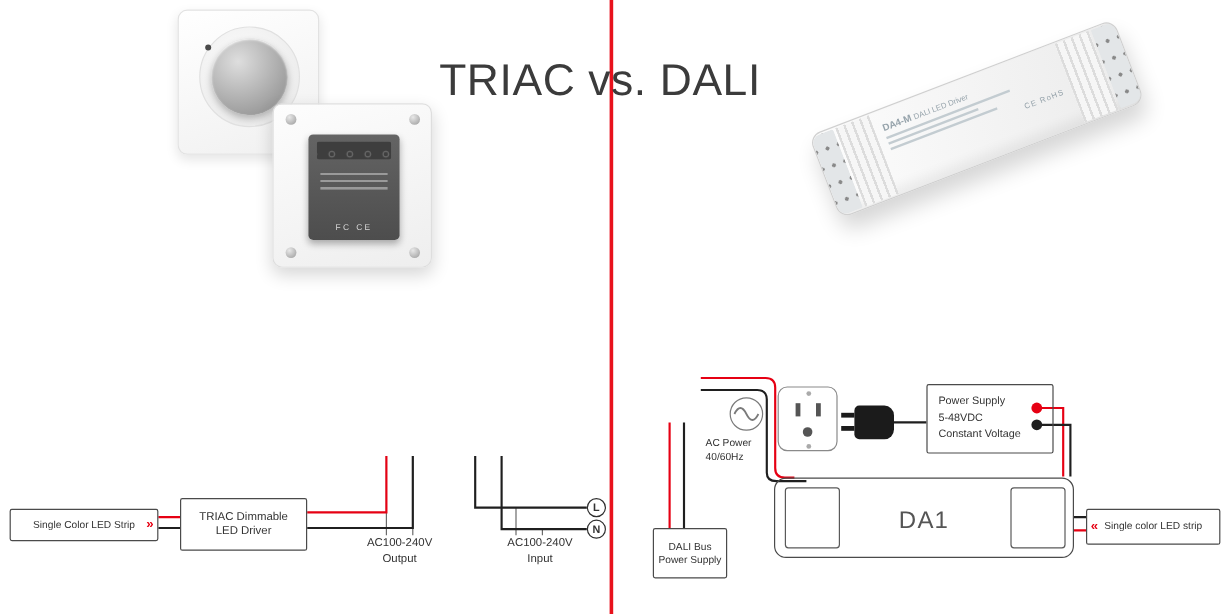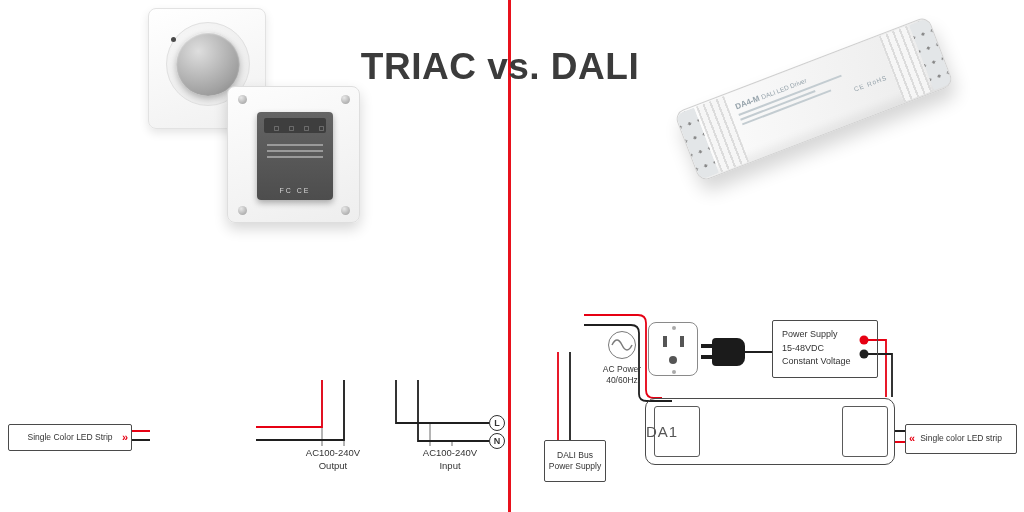--- a/index.html
+++ b/index.html
@@ -22,21 +22,21 @@
        display:flex;align-items:center;justify-content:center;color:#444;background:transparent}
   .grouplbl{position:absolute;font-size:6px;color:#555;text-align:center;letter-spacing:.3px}
   .hole{position:absolute;width:11px;height:11px;border:1.2px solid #555;border-radius:50%;background:transparent}
   .dots{background-image:radial-gradient(circle 3px at center,transparent 1.7px,#6b6b6b 1.9px 2.8px,transparent 3px);
         background-size:19px 12.5px;background-position:5px 3px}
   .block{position:absolute;border:1.2px solid #5a5a5a;border-radius:3px;background:transparent}
   .screw{position:absolute;width:9px;height:9px;border-radius:50%;background:radial-gradient(circle at 35% 30%,#e8e8e8,#9a9a9a)}
   .bar{height:2px;background:#c3ccd1;margin:3px 0}
   #divider{position:absolute;left:508px;top:0;width:3px;height:512px;background:#e8111c;z-index:2}
   #title{position:absolute;left:350px;top:46px;width:300px;text-align:center;font-size:37px;
-         font-weight:bold;color:#3b3b3b;letter-spacing:.5px;z-index:6}
+         font-weight:normal;color:#3b3b3b;letter-spacing:.5px;z-index:6}
   
   #front-panel{position:absolute;left:148px;top:8px;width:118px;height:121px;z-index:3;
         background:linear-gradient(160deg,#ffffff,#f0f0f0);border:1px solid #e2e2e2;border-radius:8px;
         box-shadow:0 4px 10px rgba(0,0,0,.10)}
   #back-panel{position:absolute;left:227px;top:86px;width:133px;height:137px;z-index:4;
         background:linear-gradient(160deg,#fdfdfd,#eeeeee);border:1px solid #dedede;border-radius:8px;
         box-shadow:0 6px 14px rgba(0,0,0,.16)}
   #module{position:absolute;left:29px;top:25px;width:76px;height:88px;border-radius:4px;
         background:linear-gradient(180deg,#646464,#4d4d4d);box-shadow:0 3px 6px rgba(0,0,0,.3)}
   #device{position:absolute;left:678px;top:62px;width:272px;height:74px;z-index:3;
@@ -97,20 +97,24 @@
       <div class="abs" style="left:0;bottom:6px;width:100%;text-align:center;font-size:7px;color:#d8d8d8;letter-spacing:2px">FC CE</div>
     </div>
   </div>
 
 
   <div class="box t8" style="left:8px;top:424px;width:124px;height:27px">
     <span>Single Color LED Strip</span>
     <span class="arrow" style="right:3px">»</span>
   </div>
 
+  <div class="box t9" style="left:150px;top:415px;width:106px;height:44px">
+    <div>TRIAC Dimmable</div>
+    <div>LED Driver</div>
+  </div>
 
   <div class="abs" style="left:288px;top:446px;width:90px;text-align:center;font-size:9.5px;line-height:13px;z-index:2">
     <div>AC100-240V</div>
     <div>Output</div>
   </div>
   <div class="abs" style="left:405px;top:446px;width:90px;text-align:center;font-size:9.5px;line-height:13px;z-index:2">
     <div>AC100-240V</div>
     <div>Input</div>
   </div>
 
@@ -130,49 +134,49 @@
       </div>
       <div class="bar" style="width:110px"></div>
       <div class="bar" style="width:80px"></div>
       <div class="bar" style="width:95px"></div>
       <div style="font-size:6.5px;letter-spacing:1px;text-align:right;margin-top:2px">CE RoHS</div>
     </div>
   </div>
 
 
   <div class="abs" style="left:608px;top:331px;width:28px;height:28px;border:1.5px solid #7a7a7a;border-radius:50%;z-index:2;background:transparent"></div>
-  <div class="abs" style="left:588px;top:364px;width:68px;text-align:center;font-size:8.5px;line-height:11px;z-index:2">
+  <div class="abs" style="left:588px;top:364px;width:68px;text-align:left;font-size:8.5px;line-height:11px;z-index:2">
     <div>AC Power</div>
     <div>40/60Hz</div>
   </div>
 
   <div class="abs" style="left:648px;top:322px;width:50px;height:54px;border:1.5px solid #8a8a8a;border-radius:8px;background:#fff;z-index:2">
     <div class="abs" style="left:14px;top:13px;width:4px;height:11px;background:#555"></div>
     <div class="abs" style="left:31px;top:13px;width:4px;height:11px;background:#555"></div>
     <div class="abs" style="left:20px;top:33px;width:8px;height:8px;border-radius:50%;background:#555"></div>
     <div class="abs" style="left:23px;top:3px;width:4px;height:4px;border-radius:50%;background:#aaa"></div>
     <div class="abs" style="left:23px;top:47px;width:4px;height:4px;border-radius:50%;background:#aaa"></div>
   </div>
 
   <div class="abs" style="left:712px;top:338px;width:33px;height:28px;background:#1b1b1b;border-radius:4px 8px 8px 4px;z-index:2"></div>
   <div class="abs" style="left:701px;top:344px;width:11px;height:4px;background:#1b1b1b;z-index:2"></div>
   <div class="abs" style="left:701px;top:355px;width:11px;height:4px;background:#1b1b1b;z-index:2"></div>
 
   <div class="box ghost" style="left:772px;top:320px;width:106px;height:58px;align-items:flex-start;justify-content:flex-start">
     <div class="abs" style="left:9px;top:7px;text-align:left;font-size:9px;line-height:13.5px">
       <div>Power Supply</div>
-      <div>15-48VDC</div>
+      <div>5-48VDC</div>
       <div>Constant Voltage</div>
     </div>
   </div>
 
   <div class="abs ghost" style="left:645px;top:398px;width:250px;height:67px;border:1.5px solid #4a4a4a;border-radius:10px;z-index:2">
     <div class="block dots" style="left:8px;top:7px;width:46px;height:51px"></div>
     <div class="block dots" style="left:196px;top:7px;width:46px;height:51px"></div>
-    <div class="abs" style="left:0;top:24px;width:100%;text-align:left;font-size:15px;color:#555;letter-spacing:1px">DA1</div>
+    <div class="abs" style="left:0;top:24px;width:100%;text-align:center;font-size:20px;color:#555;letter-spacing:1px">DA1</div>
   </div>
 
   <div class="box t8" style="left:544px;top:440px;width:62px;height:42px">
     <div>DALI Bus</div>
     <div>Power Supply</div>
   </div>
 
   <div class="box t8" style="left:905px;top:424px;width:112px;height:30px">
     <span>Single color LED strip</span>
     <span class="arrow" style="left:3px;right:auto">«</span>

